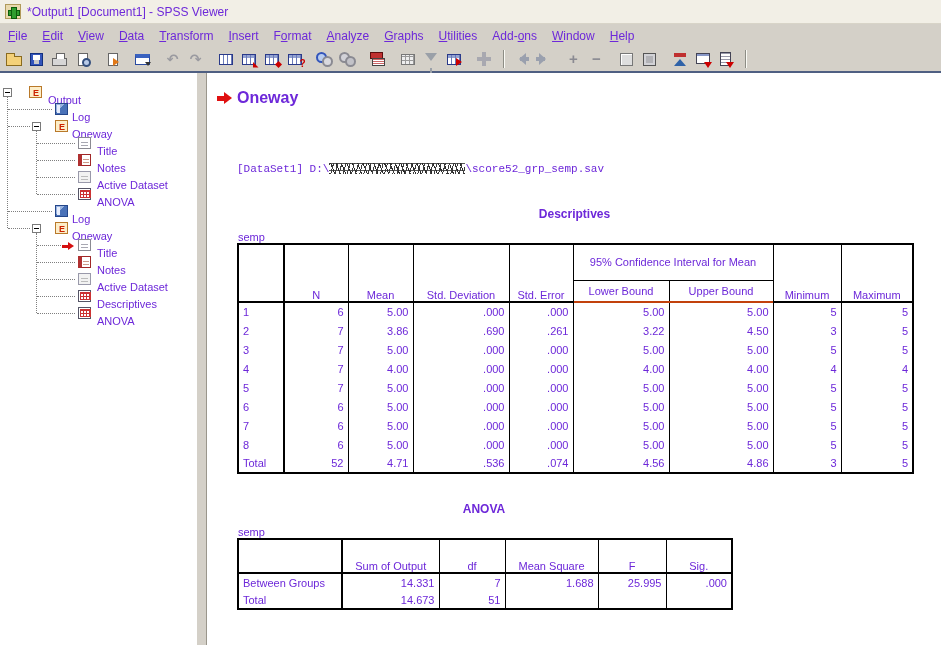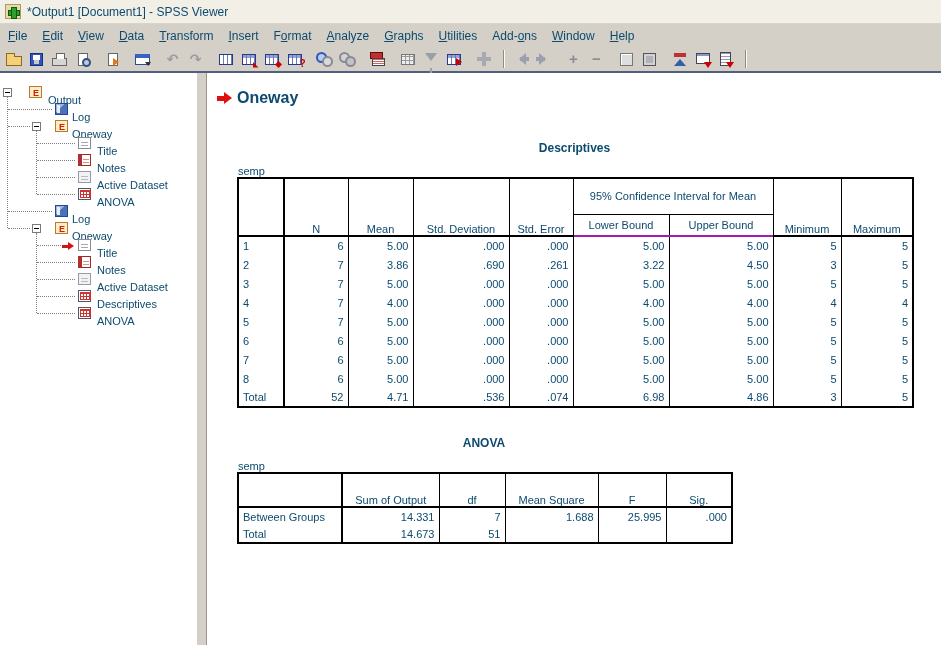--- a/index.html
+++ b/index.html
@@ -1,18 +1,18 @@
 <!DOCTYPE html>
 <html><head>
 <meta charset="utf-8">
 <style>
   html,body{margin:0;padding:0;background:#888;}
   *{box-sizing:border-box;}
   .window{position:relative;width:941px;height:645px;background:#fff;overflow:hidden;
-          font-family:"Liberation Sans",sans-serif;color:#0c4a6e;}
+          font-family:"Liberation Sans",sans-serif;color:#6d28d9;}
 
   
   .titlebar{height:24px;background:#f2efe6;display:flex;align-items:center;padding-left:5px;
             border-bottom:1px solid #d8d4c8;}
   .wicon{width:16px;height:15px;background:#e9d9ae;border:1px solid #b09a5a;position:relative;flex:none;}
   .wicon::before{content:"";position:absolute;left:2px;top:5px;width:10px;height:4px;background:#2f9e2f;border:1px solid #0c5c0c;}
   .wicon::after{content:"";position:absolute;left:5px;top:2px;width:4px;height:10px;background:#2f9e2f;border:1px solid #0c5c0c;}
   .title-text{margin-left:6px;font-size:12px;}
 
   
@@ -144,21 +144,21 @@
   .tbl-title{text-align:center;font-weight:bold;font-size:12px;}
   .var-label{font-size:11px;margin:10px 0 0 1px;}
   .spss-table{border:2px solid #000;border-collapse:collapse;table-layout:fixed;background:#fff;
               font-size:11px;}
   .spss-table th,.spss-table td{font-weight:normal;padding:0 4px;border-left:1px solid #000;overflow:hidden;}
   .hblank{border-left:none !important;}
   .bl2{border-left:2px solid #000 !important;}
   .hb{vertical-align:bottom;text-align:center;padding-bottom:3px;border-bottom:2px solid #000;}
   .hblank{border-bottom:2px solid #000;}
   .hci{text-align:center;height:36px;vertical-align:middle;border-bottom:1px solid #000;}
-  .hb2{text-align:center;height:22px;vertical-align:middle;border-bottom:2px solid #a21caf;}
+  .hb2{text-align:center;height:22px;vertical-align:middle;border-bottom:2px solid #c2410c;}
   .spss-table tbody td{text-align:right;height:19px;vertical-align:middle;}
   .anova-tbl tbody td{height:18px;}
   .anova-tbl .hb{height:34px;}
   .rowlabel{border-left:none !important;text-align:left !important;padding-left:4px;}
   .c1{padding-right:26px;}.c2{padding-right:18px;}.c3{padding-right:18px;}.c4{padding-right:16px;}
   .c5{padding-right:22px;}.c6{padding-right:22px;}.c7{padding-right:20px;}.c8{padding-right:16px;}
   .a1{padding-right:18px;}.a2{padding-right:24px;}.a3{padding-right:30px;}.a4{padding-right:14px;}.a5{padding-right:13px;}
 </style>
 </head>
 <body>
@@ -386,20 +386,21 @@
 
     <div class="splitter"></div>
 
     <div class="content">
 
       <div class="heading-row">
         <span class="big-arrow"></span>
         <span class="page-title">Oneway</span>
       </div>
 
+      <div class="dataset-line"><span>[DataSet1] D:\</span><span class="scribble"></span><span>\score52_grp_semp.sav</span></div>
 
       <div class="tbl-block desc-block" style="width:675px;">
         <div class="tbl-title">Descriptives</div>
         <div class="var-label">semp</div>
         <table class="spss-table" style="width:675px;">
           <colgroup>
             <col style="width:46px">
               <col style="width:64px">
               <col style="width:65px">
               <col style="width:96px">
@@ -513,21 +514,21 @@
                 <td class="c6">5.00</td>
                 <td class="c7">5</td>
                 <td class="c8">5</td>
               </tr>
               <tr>
                 <td class="rowlabel">Total</td>
                 <td class="c1 bl2">52</td>
                 <td class="c2">4.71</td>
                 <td class="c3">.536</td>
                 <td class="c4">.074</td>
-                <td class="c5">6.98</td>
+                <td class="c5">4.56</td>
                 <td class="c6">4.86</td>
                 <td class="c7">3</td>
                 <td class="c8">5</td>
               </tr>
             </tbody>
         </table>
       </div>
 
       <div class="tbl-block anova-block" style="width:494px;">
         <div class="tbl-title">ANOVA</div>

